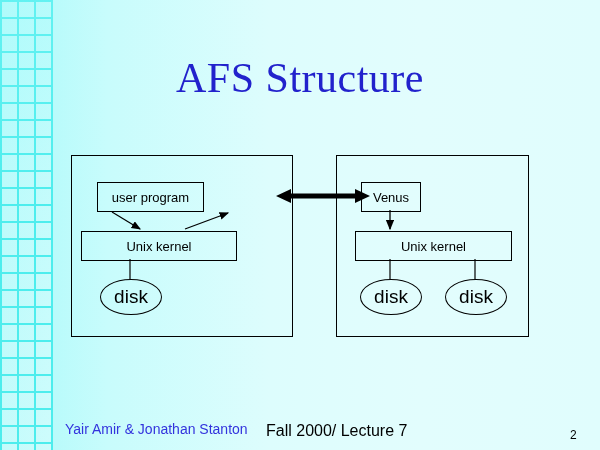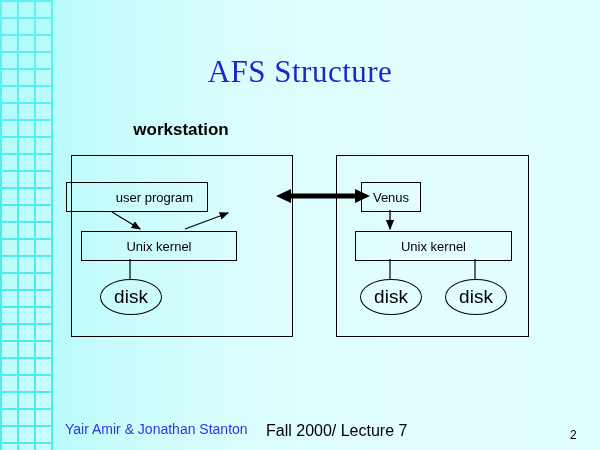--- a/index.html
+++ b/index.html
@@ -37,21 +37,21 @@
     pointer-events: none;
   }
 
   
   #title {
     position: absolute;
     left: 0; top: 54px;
     width: 600px;
     text-align: center;
     font-family: "Liberation Serif", serif;
-    font-size: 31px;
+    font-size: 42px;
     color: #2222cc;
     letter-spacing: 0.5px;
   }
 
   
   .caption {
     position: absolute;
     font-family: "Liberation Sans", sans-serif;
     font-size: 17px;
     font-weight: bold;
@@ -76,21 +76,21 @@
     border: 1.4px solid #000000;
     background: transparent;
     display: flex;
     align-items: center;
     justify-content: center;
     font-family: "Liberation Sans", sans-serif;
     font-size: 13px;
     color: #000000;
     white-space: nowrap;
   }
-  #node-user-program { left: 66px;  top: 182px; width: 105px; height: 28px; padding-left: 35px; }
+  #node-user-program { left: 97px;  top: 182px; width: 105px; height: 28px; }
   #node-venus        { left: 216px; top: 182px; width: 58px;  height: 28px; }
   #node-kernel-ws    { left: 81px;  top: 231px; width: 154px; height: 28px; }
   #node-vice         { left: 361px; top: 182px; width: 58px;  height: 28px; }
   #node-kernel-srv   { left: 355px; top: 231px; width: 155px; height: 28px; }
 
   
   .disk-ellipse {
     position: absolute;
     width: 60px;
     height: 34px;
@@ -145,21 +145,20 @@
 </head>
 <body>
 
 <div id="slide">
 
   <div id="grid-band"></div>
   <div id="grid-band-tint"></div>
 
   <div id="title">AFS Structure</div>
 
-  <div id="caption-workstation" class="caption">workstation</div>
 
   <div id="workstation-box" class="container-box"></div>
   <div id="server-box" class="container-box"></div>
 
   <div id="node-user-program" class="node-box">user program</div>
   <div id="node-kernel-ws" class="node-box">Unix kernel</div>
 
   <div id="node-vice" class="node-box">Venus</div>
   <div id="node-kernel-srv" class="node-box">Unix kernel</div>
 

